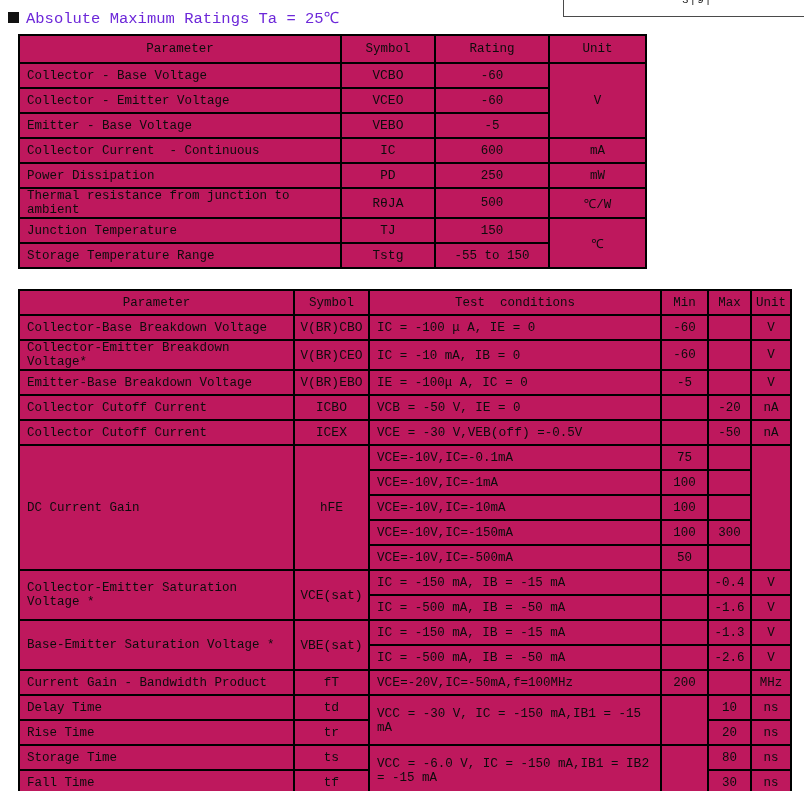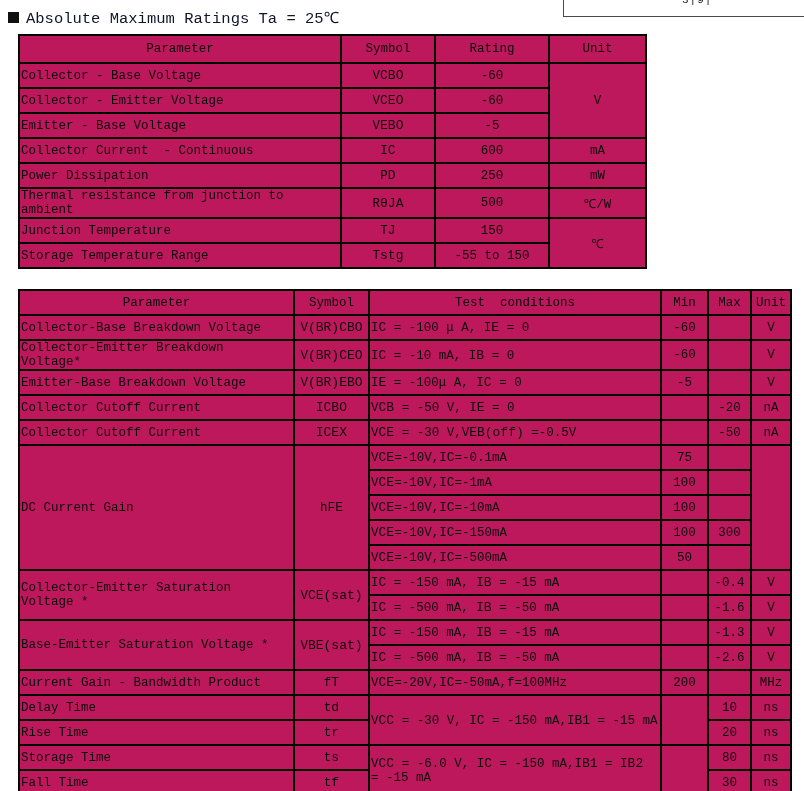--- a/index.html
+++ b/index.html
@@ -10,40 +10,40 @@
   
   .clipbox{
     position:absolute;left:563px;top:-29px;width:260px;height:44px;
     border:1px solid #4a4a4a;background:#fff;
   }
   .clipbox .frag{
     position:absolute;left:118px;top:22px;font-size:11px;letter-spacing:1px;color:#222;
   }
   
   .sec{
-    position:absolute;left:8px;font-size:15.5px;color:#0f172a;
+    position:absolute;left:8px;font-size:15.5px;color:#6d28d9;
     display:flex;align-items:center;gap:7px;white-space:pre;
   }
   .sec .sq{display:inline-block;width:11px;height:11px;background:#111;}
   .sec1{top:6px;}
   .sec2{top:264px;}
   
   table{border-collapse:collapse;table-layout:fixed;background:#be185d;}
   td,th{
     border:2px solid #000;font-size:12.5px;font-weight:400;color:#0c0c0c;
     text-align:center;vertical-align:middle;padding:0 2px;overflow:hidden;
   }
   th{white-space:pre;height:24px;}
   .t1{position:absolute;left:18px;top:34px;width:627px;}
   .t1 tr{height:25px;}
   .t1 th{height:26px;}
   .t2{position:absolute;left:18px;top:289px;width:772px;}
   .t2 tr{height:25px;}
   .t2 th{height:23px;}
-  .lt{text-align:left;padding-left:1px;white-space:pre-wrap;}
+  .lt{text-align:left;padding-left:7px;white-space:pre-wrap;}
   .sm{font-size:13px;}
 </style>
 </head>
 <body>
 
 <div class="page">
 
   <div class="clipbox">
     <span class="frag">3|9|</span>
   </div>

